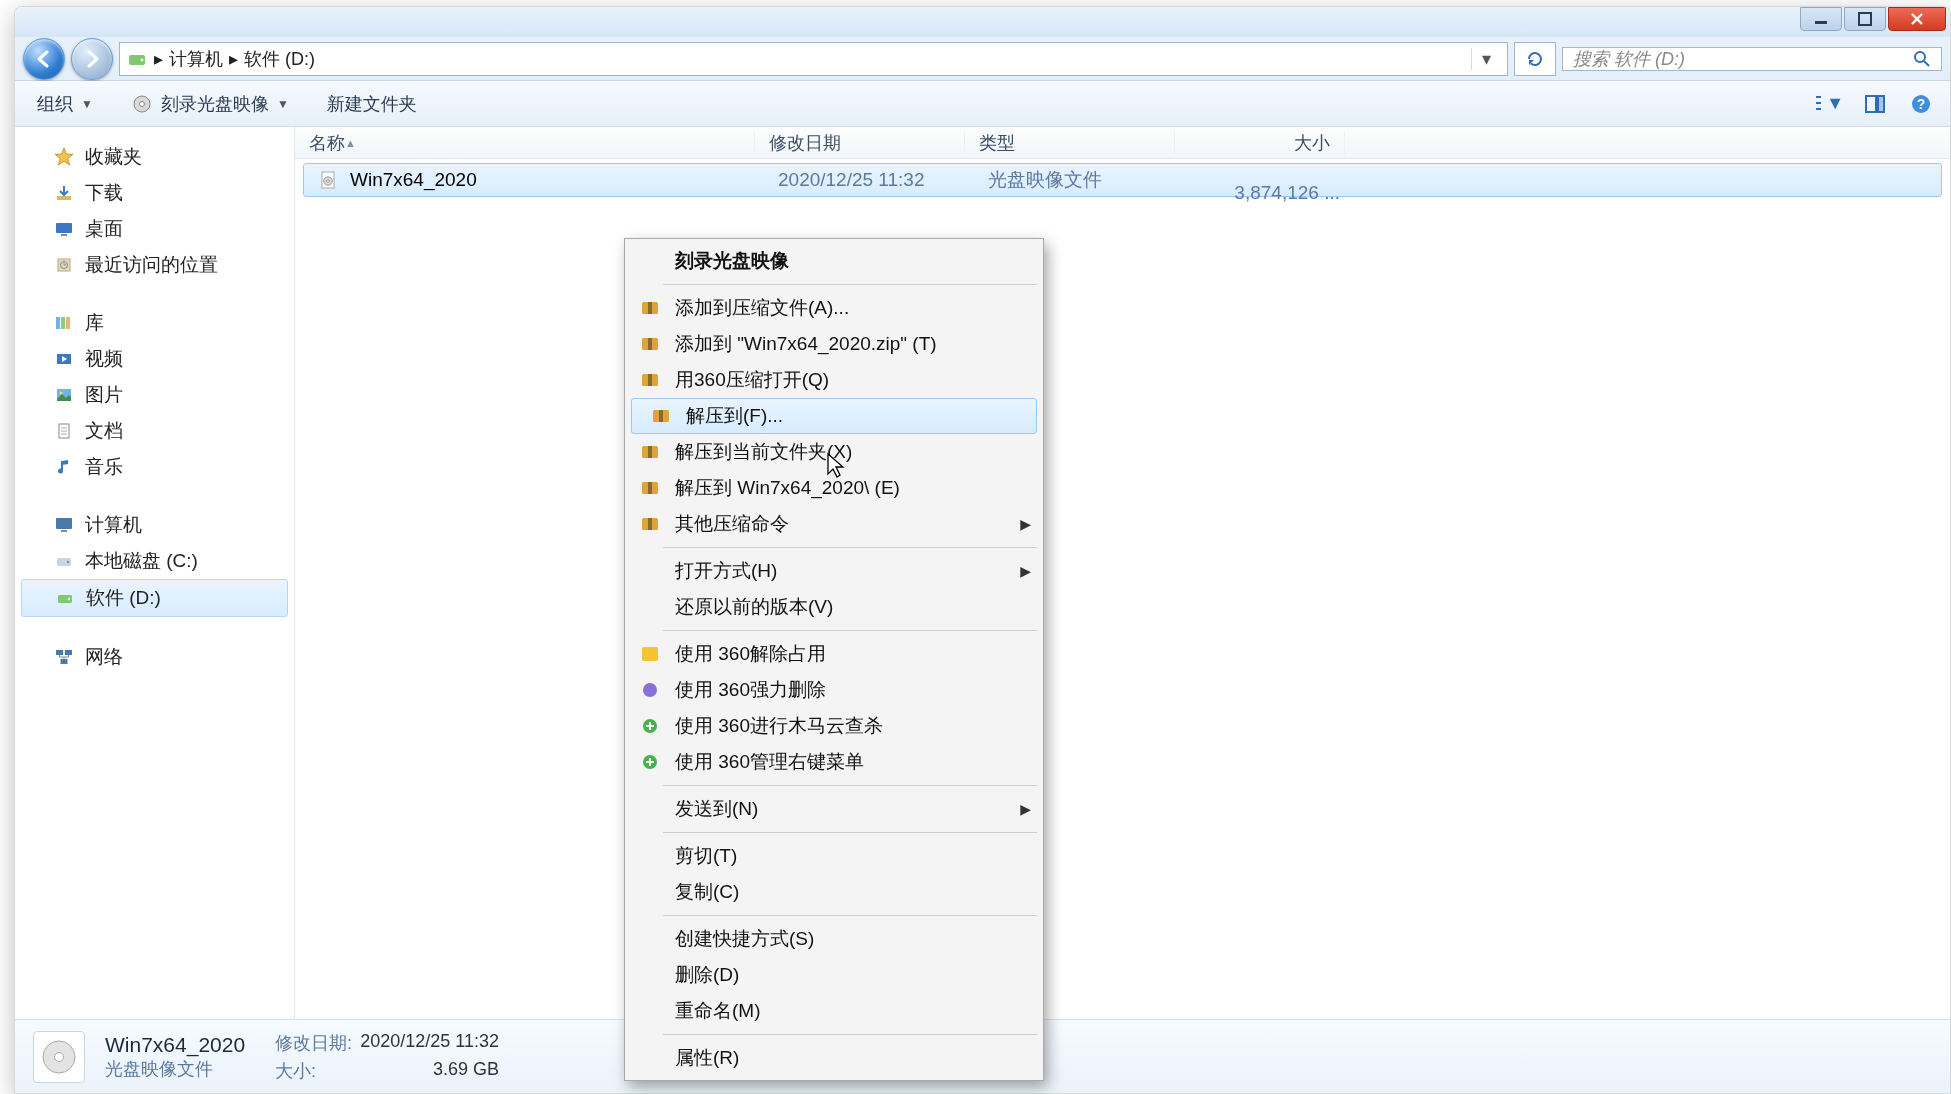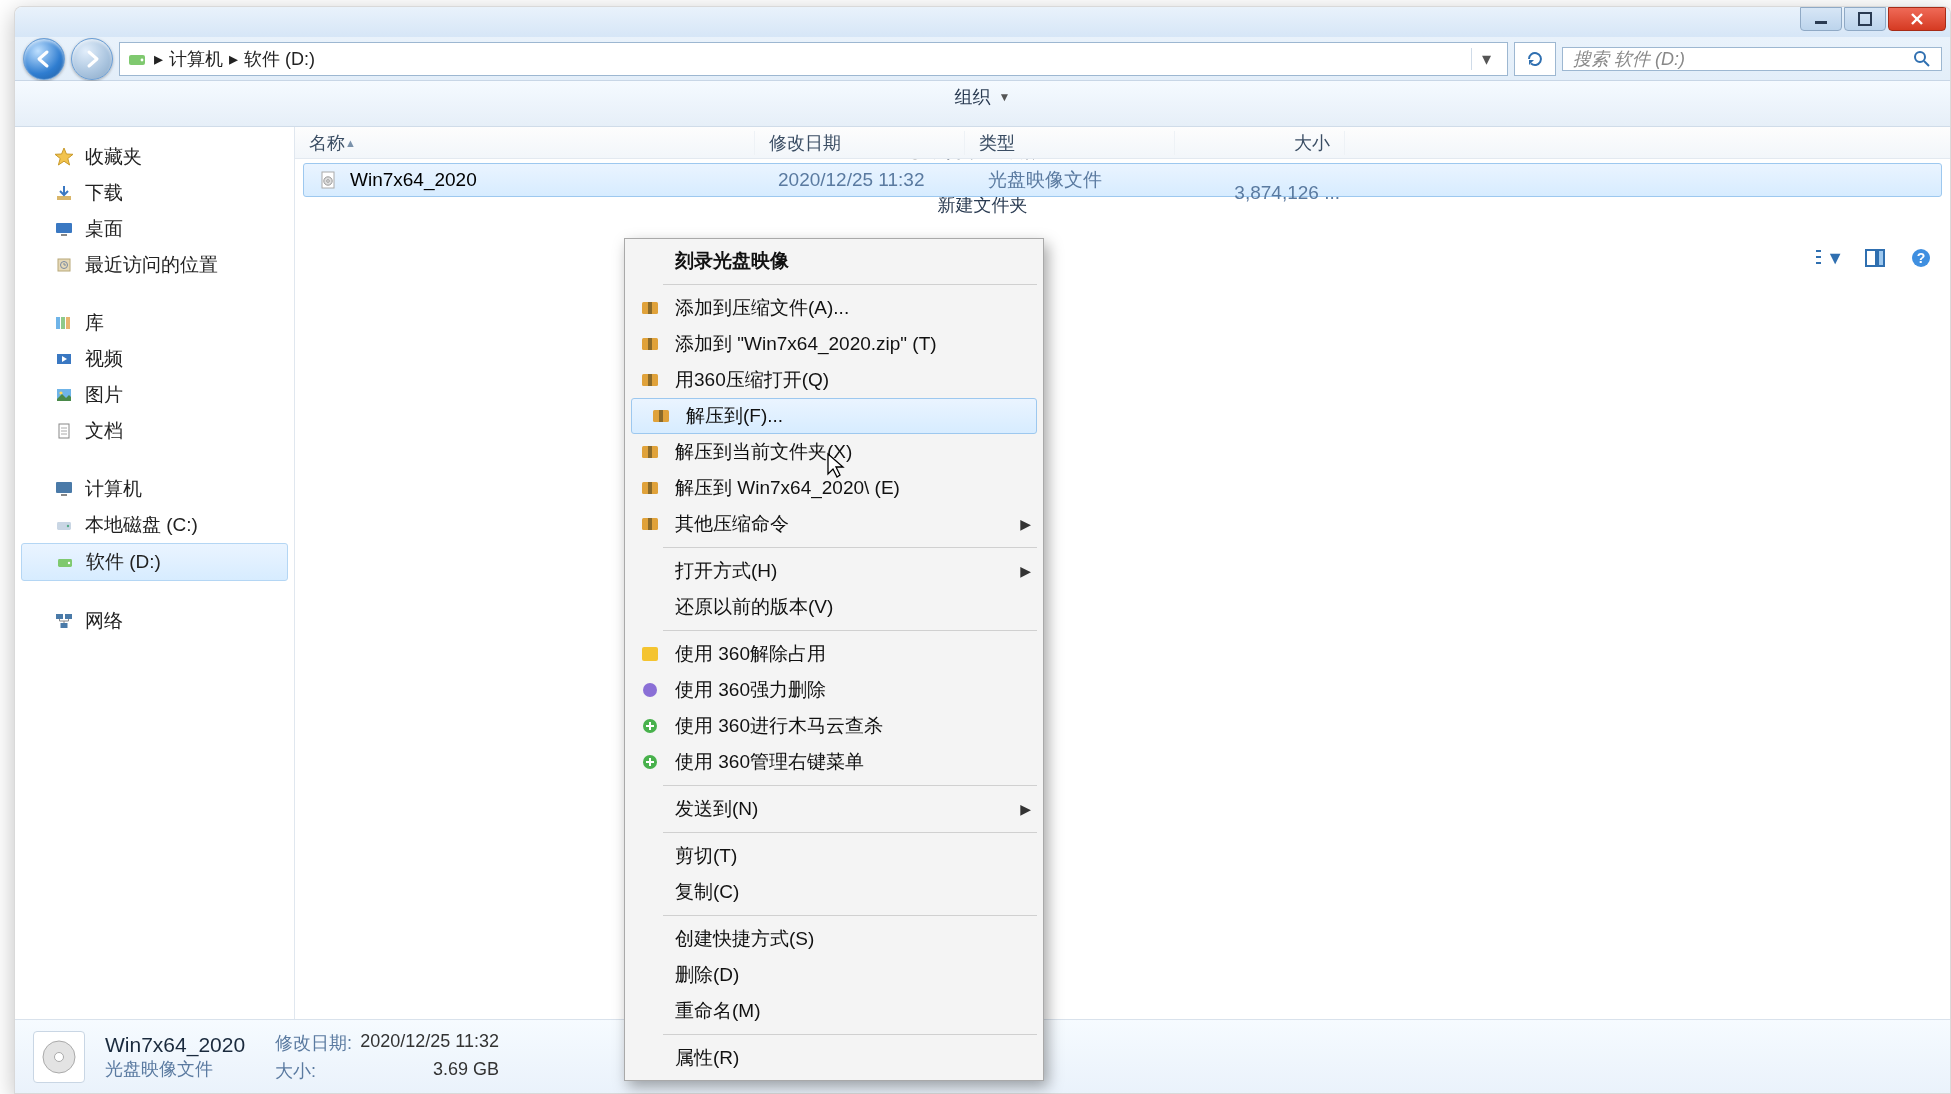--- a/index.html
+++ b/index.html
@@ -63,21 +63,21 @@
     display:flex; align-items:center; padding:0 10px; color:#888; font-style:italic; font-size:18px;
   }
   .searchbar .sicon { margin-left:auto; color:#2f6fb0; font-style:normal; }
 
   
   .toolbar {
     height:46px;
     background: linear-gradient(#f5faff,#e6eff8);
     border-bottom:1px solid #d0dce9;
     display:flex; align-items:center; padding:0 14px; gap:22px;
-    font-size:18px; color:#2a3b52;flex-direction:column;
+    font-size:18px; color:#2a3b52;
   }
   .tbbtn { display:flex; align-items:center; gap:8px; cursor:pointer; padding:4px 8px;}
   .tbbtn .caret { font-size:12px; color:#555; }
   .tbright { margin-left:auto; display:flex; align-items:center; gap:16px; }
   .tbiconbtn { width:30px; height:30px; display:flex; align-items:center; justify-content:center; cursor:pointer; color:#2f6fb0;}
 
   
   .main { flex:1; display:flex; min-height:0; }
 
   
@@ -351,20 +351,30 @@
           <span class="ico">
               <svg width="18" height="18">
                 <rect x="4" y="2" width="10" height="14" fill="#fff" stroke="#888"></rect>
                 <line x1="6" y1="6" x2="12" y2="6" stroke="#aaa"></line>
                 <line x1="6" y1="9" x2="12" y2="9" stroke="#aaa"></line>
                 <line x1="6" y1="12" x2="12" y2="12" stroke="#aaa"></line>
               </svg>
             </span>
           <span>文档</span>
         </div>
+        <div class="navitem">
+          <span class="ico">
+              <svg width="18" height="18">
+                <path d="M7 3 V12" stroke="#3a78c2" stroke-width="2"></path>
+                <circle cx="5.5" cy="13" r="2.5" fill="#3a78c2"></circle>
+                <path d="M7 3 L13 2 V6 L7 7" fill="#3a78c2"></path>
+              </svg>
+            </span>
+          <span>音乐</span>
+        </div>
       </div>
 
       <div class="navgroup">
         <div class="navitem group">
           <span class="ico">
               <svg width="20" height="20">
                 <rect x="2" y="3" width="16" height="11" rx="1" fill="#4a7aa8"></rect>
                 <rect x="7" y="15" width="6" height="2" fill="#888"></rect>
               </svg>
             </span>

